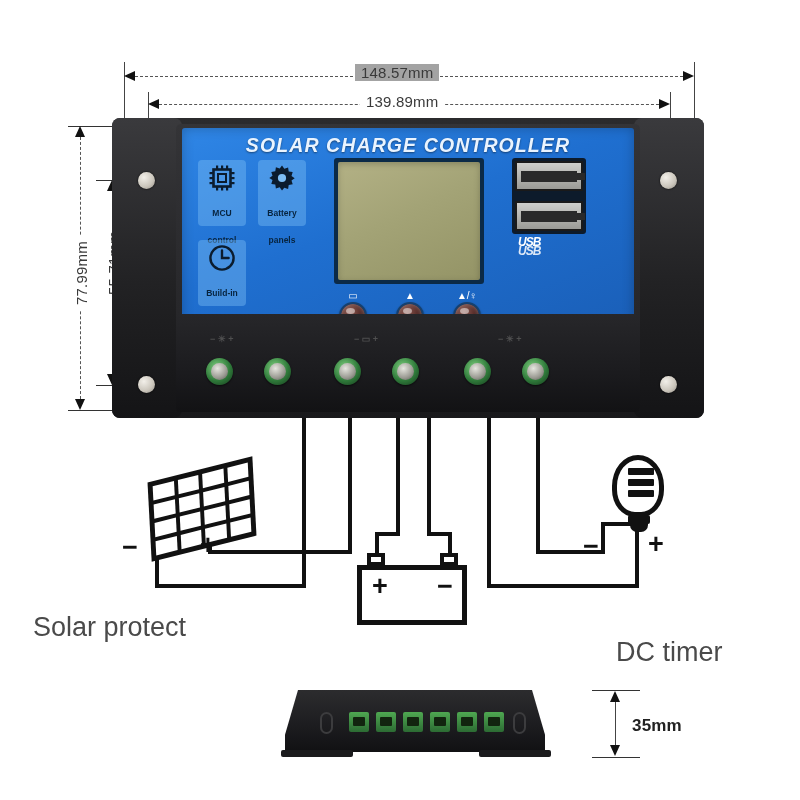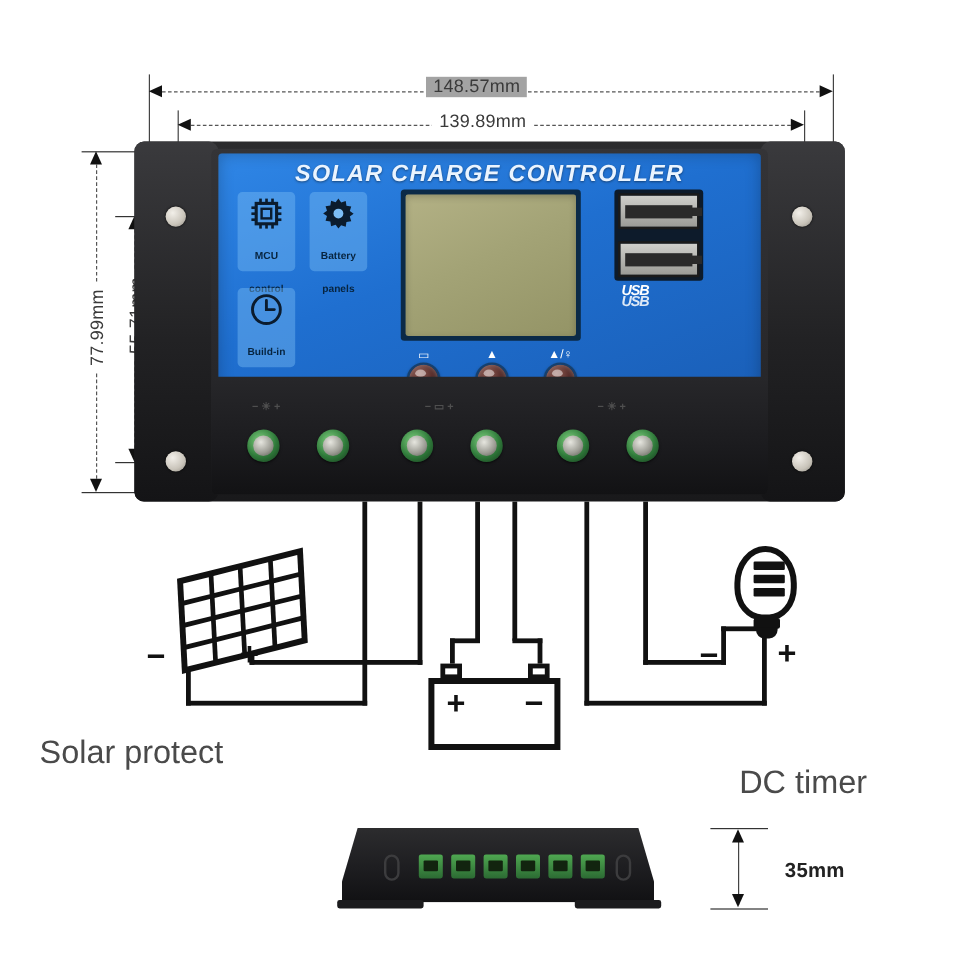--- a/index.html
+++ b/index.html
@@ -419,15 +419,15 @@
     <div class="sideslot" style="left:238px;"></div>
     <div class="sidefoot" style="left:6px;"></div>
     <div class="sidefoot" style="left:204px;"></div>
   </div>
 
   <div class="solidh" style="left:592px;top:690px;width:48px;"></div>
   <div class="solidh" style="left:592px;top:757px;width:48px;"></div>
   <div class="solidv" style="left:615px;top:694px;height:60px;"></div>
   <div class="arrowU" style="left:610px;top:691px;"></div>
   <div class="arrowD" style="left:610px;top:745px;"></div>
-  <div class="dimtext" style="left:654px;top:716px;font-size:17px;font-weight:bold;color:#222;">35mm</div>
+  <div class="dimtext" style="left:632px;top:716px;font-size:17px;font-weight:bold;color:#222;">35mm</div>
 
 </div>
 
 </body></html>

